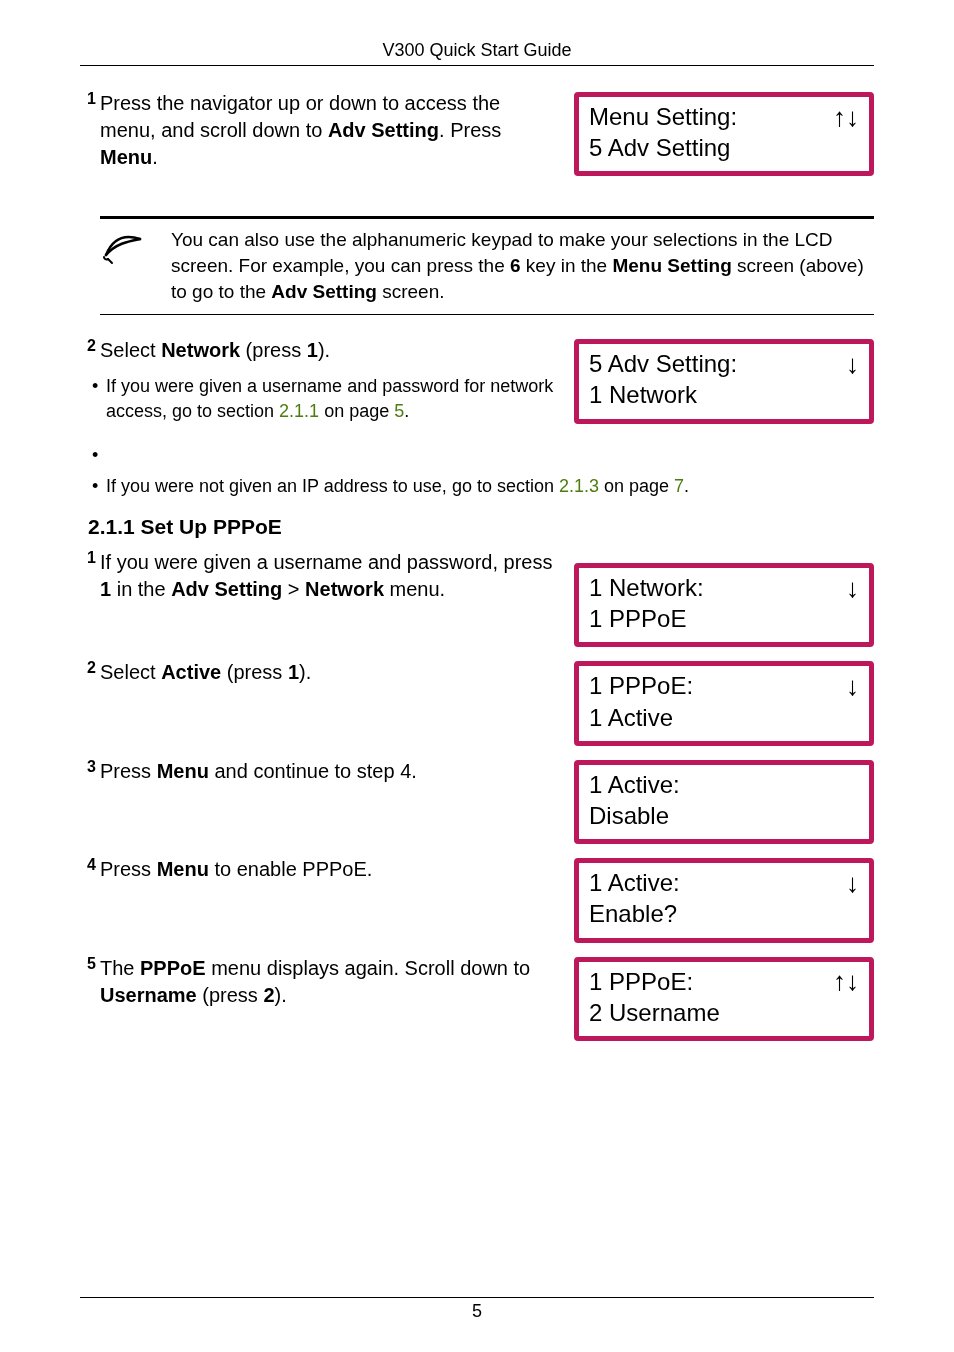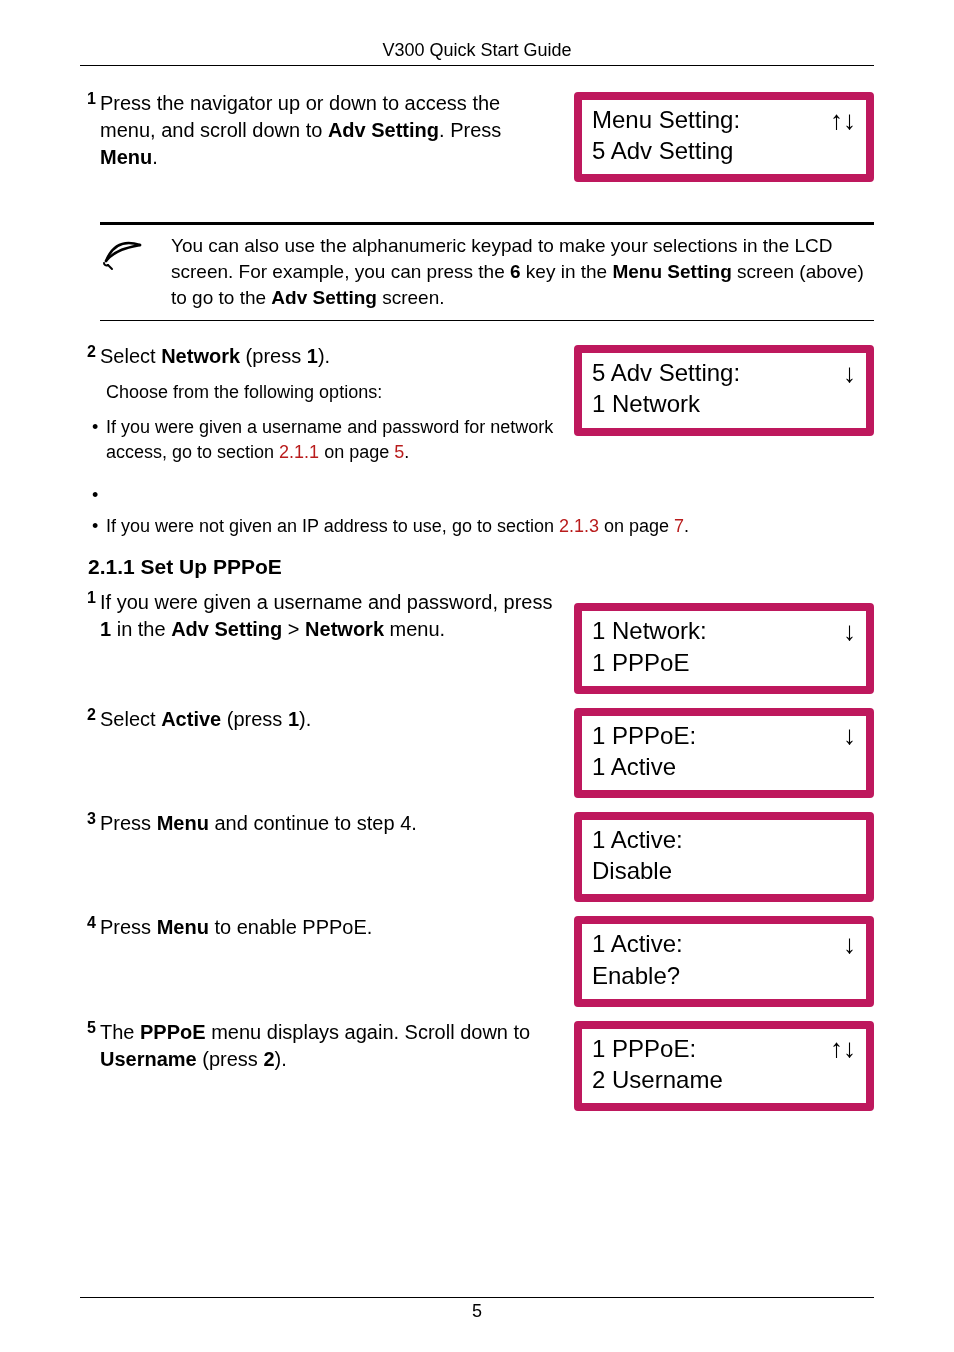--- a/index.html
+++ b/index.html
@@ -55,21 +55,21 @@
   }
   .step-body {
     flex: 1;
   }
   .indent-text {
     margin-left: 26px;
     font-size: 18px;
     line-height: 1.35;
   }
   .lcd {
-    border: 8px solid #be185d;
+    border: 5px solid #be185d;
     border-radius: 4px;
     padding: 4px 10px 8px 10px;
     font-family: Arial, Helvetica, sans-serif;
     font-size: 24px;
     line-height: 1.3;
     margin-top: 2px;
     background: #fff;
   }
   .lcd-line {
     display: flex;
@@ -111,21 +111,21 @@
   .bullet-row {
     display: flex;
     font-size: 18px;
     line-height: 1.4;
     margin: 2px 0 6px 12px;
   }
   .bullet-dot {
     flex: 0 0 14px;
   }
   .link {
-    color: #b91c1c;
+    color: #4d7c0f;
   }
   .section-head {
     font-size: 21px;
     font-weight: bold;
     margin: 16px 0 10px 8px;
   }
   .footer-rule {
     border: none;
     border-top: 1.5px solid #000;
     margin: 0;
@@ -191,21 +191,20 @@
   </div>
 
   <div class="row" style="margin-top:18px;">
     <div class="leftcol">
       <div class="step-wrap">
         <div class="stepnum">2</div>
         <div class="step-body step-text">
           <span>Select </span><b>Network</b><span> (press </span><b>1</b><span>).</span>
         </div>
       </div>
-      <div class="indent-text" style="margin-top:10px;">Choose from the following options:</div>
       <div class="bullet-row" style="margin-top:10px;">
         <div class="bullet-dot">•</div>
         <div>
           <span>If you were given a username and password for network access, go to section </span><span class="link">2.1.1</span><span> on page </span><span class="link">5</span><span>.</span>
         </div>
       </div>
     </div>
     <div class="rightcol">
       <div class="lcd">
         <div class="lcd-line">

